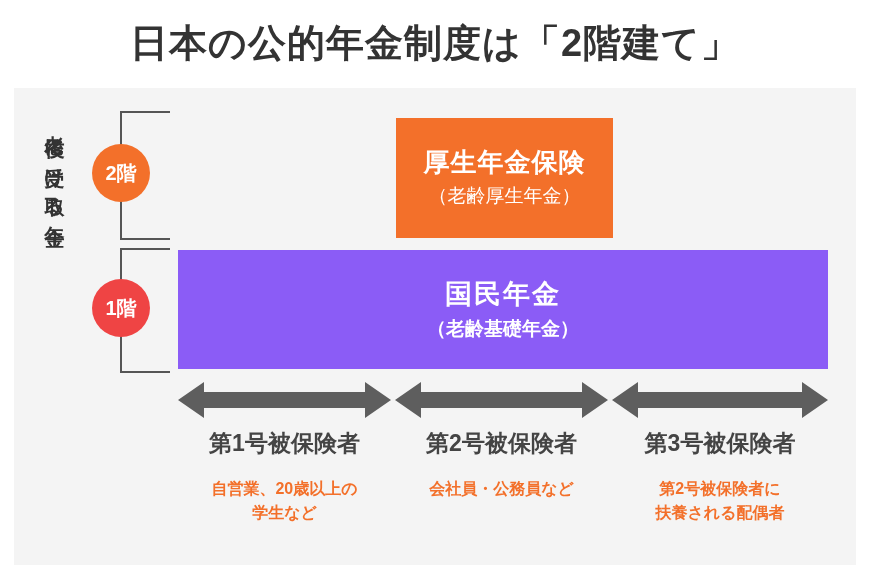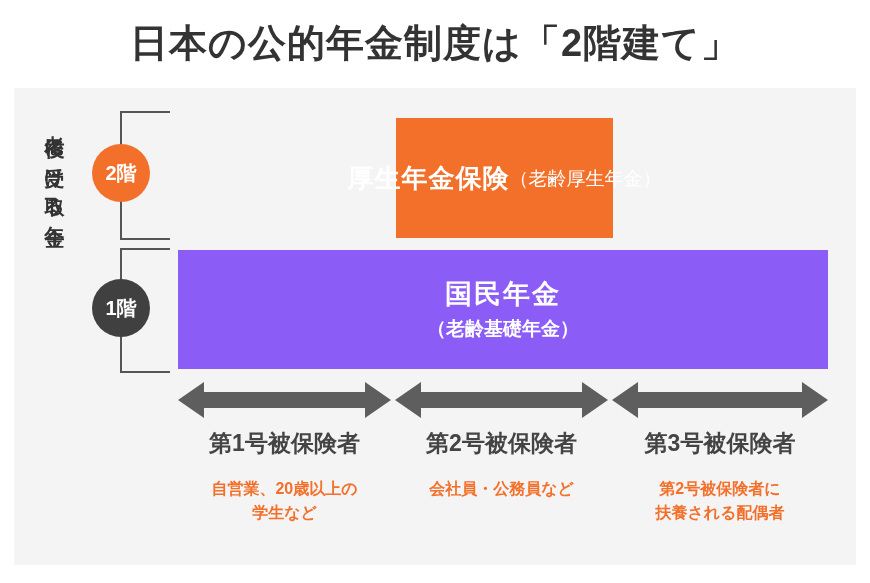--- a/index.html
+++ b/index.html
@@ -76,33 +76,33 @@
     color: #ffffff;
     font-size: 20px;
     font-weight: bold;
     display: flex;
     align-items: center;
     justify-content: center;
     letter-spacing: 0px;
     white-space: nowrap;
   }
   .badge-2f { left: 92px; top: 144px; background: #f3702a; }
-  .badge-1f { left: 92px; top: 279px; background: #404040; }
+  .badge-1f { left: 92px; top: 279px; background: #ef4444; }
 
   
   .box-kousei {
     position: absolute;
     left: 396px;
     top: 118px;
     width: 217px;
     height: 120px;
     background: #f3702a;
     color: #ffffff;
     display: flex;
-    flex-direction: row;
+    flex-direction: column;
     align-items: center;
     justify-content: center;
   }
   .box-kousei .main {
     font-size: 26px;
     font-weight: bold;
     letter-spacing: 1px;
     line-height: 34px;
     white-space: nowrap;
   }

